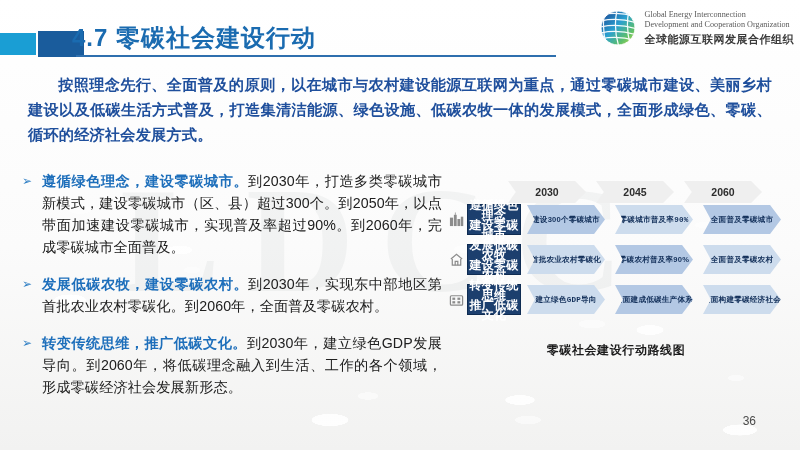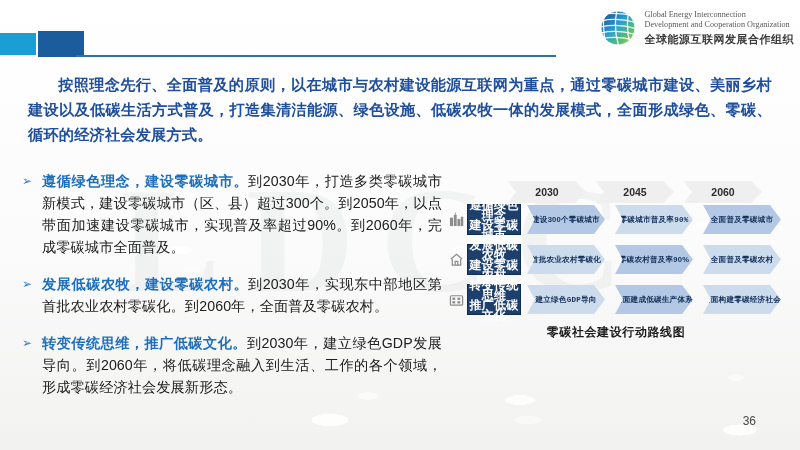--- a/index.html
+++ b/index.html
@@ -103,37 +103,38 @@
   .rsep{flex:0 0 6px;}
   .rcell{
     position:relative;flex:0 0 78px;height:29px;margin-right:10px;
     background:#b3c8e4;color:#15325c;font-size:7.6px;font-weight:700;line-height:10px;
     display:flex;flex-direction:row;align-items:center;justify-content:center;
     text-align:center;letter-spacing:.2px;
     clip-path:polygon(0 0,86% 0,100% 50%,86% 100%,0 100%,10% 50%);
   }
   .rcell.lite{background:#cddced;font-family:Liberation Mono, monospace;}
   .road-caption{
-    margin-top:9px;text-align:center;font-size:12px;font-weight:700;color:#1b1b1b;
+    margin-top:27px;text-align:center;font-size:12px;font-weight:700;color:#1b1b1b;
     letter-spacing:.6px;
   }
   .pageno{
     position:absolute;right:44px;bottom:22px;
     font-size:12px;color:#4a4a4a;font-family:"Liberation Sans",sans-serif;
   }
 </style>
 </head>
 <body>
 
 <div class="slide">
   <div class="clouds"></div>
   <div class="watermark">LDCC</div>
 
   <div class="hdr-sq1"></div>
   <div class="hdr-sq2"></div>
+  <div class="title">4.7 零碳社会建设行动</div>
   <div class="title-rule"></div>
 
   <div class="logo-wrap">
     <svg class="globe" viewBox="0 0 40 40">
       <defs>
         <clipPath id="gclip">
             <circle cx="20" cy="20" r="17"></circle>
           </clipPath>
         <linearGradient id="gg" x1="0" y1="0" x2="1" y2="1">
           <stop offset="0%" stop-color="#1a3f8f"></stop>

